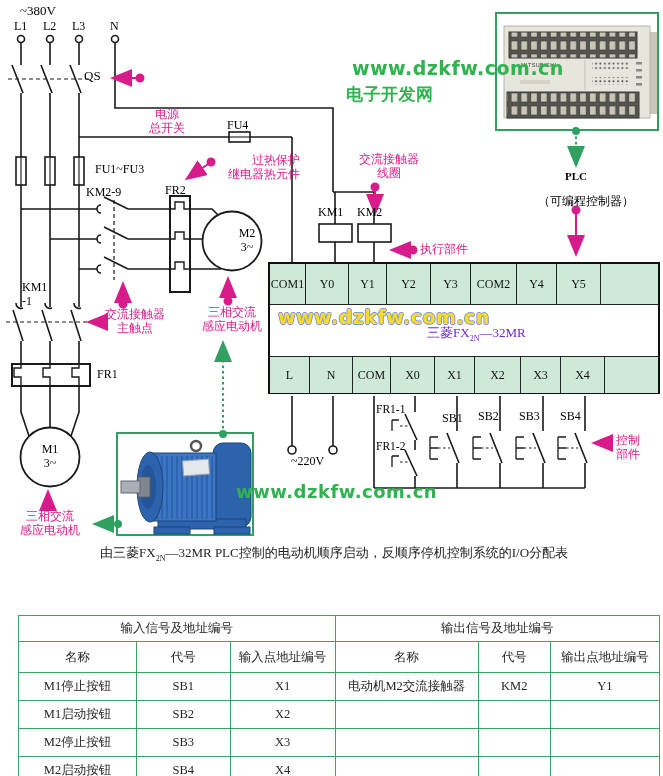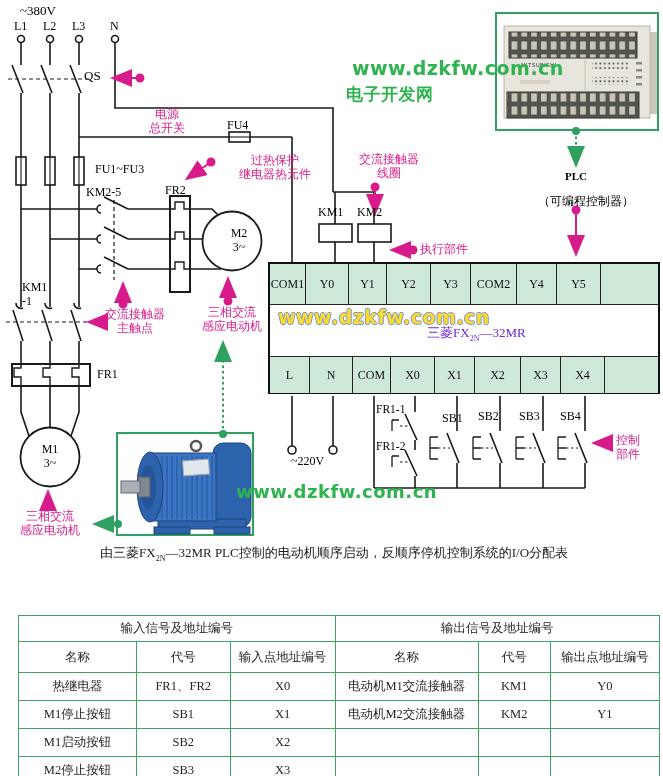--- a/index.html
+++ b/index.html
@@ -219,41 +219,41 @@
   <div class="lbl" style="left:110px;top:19px;">N</div>
   <div class="lbl" style="left:84px;top:68px;font-size:13px;">QS</div>
 
   <div class="lbl mag ctr" style="left:143px;top:63px;width:48px;margin-top:44px;">
     <div>电源</div>
       <div>总开关</div>
   </div>
 
   <div class="lbl" style="left:227px;top:118px;">FU4</div>
   <div class="lbl" style="left:95px;top:162px;">FU1~FU3</div>
-  <div class="lbl" style="left:86px;top:185px;">KM2-5</div>
+  <div class="lbl" style="left:86px;top:185px;">KM2-9</div>
   <div class="lbl" style="left:165px;top:183px;">FR2</div>
 
-  <div class="lbl mag ctr" style="left:235px;top:153px;width:80px;">
+  <div class="lbl mag ctr" style="left:220px;top:153px;width:80px;text-align:right;">
     <div>过热保护</div>
       <div>继电器热元件</div>
   </div>
 
   <div class="lbl mag ctr" style="left:351px;top:152px;width:76px;">
     <div>交流接触器</div>
       <div>线圈</div>
   </div>
 
   <div class="lbl" style="left:318px;top:205px;">KM1</div>
   <div class="lbl" style="left:357px;top:205px;">KM2</div>
   <div class="lbl mag" style="left:420px;top:242px;">执行部件</div>
 
   <div class="lbl ctr" style="left:556px;top:170px;width:40px;font-size:11px;font-weight:bold;">PLC</div>
   <div class="lbl" style="left:538px;top:194px;">（可编程控制器）</div>
 
-  <div class="lbl ctr" style="left:210px;top:226px;width:58px;">
+  <div class="lbl ctr" style="left:218px;top:226px;width:58px;">
     <div>M2</div>
       <div>3~</div>
   </div>
   <div class="lbl" style="left:22px;top:280px;">
     <div>KM1</div>
       <div>-1</div>
   </div>
   <div class="lbl mag ctr" style="left:98px;top:307px;width:74px;">
     <div>交流接触器</div>
       <div>主触点</div>
@@ -334,28 +334,20 @@
     </tr>
     <tr>
       <th class="ch">名称</th>
       <th class="ch">代号</th>
       <th class="ch">输入点地址编号</th>
       <th class="ch">名称</th>
       <th class="ch">代号</th>
       <th class="ch">输出点地址编号</th>
     </tr>
     <tr class="dr">
-      <td>热继电器</td>
-      <td>FR1、FR2</td>
-      <td>X0</td>
-      <td>电动机M1交流接触器</td>
-      <td>KM1</td>
-      <td>Y0</td>
-    </tr>
-    <tr class="dr">
       <td>M1停止按钮</td>
       <td>SB1</td>
       <td>X1</td>
       <td>电动机M2交流接触器</td>
       <td>KM2</td>
       <td>Y1</td>
     </tr>
     <tr class="dr">
       <td>M1启动按钮</td>
       <td>SB2</td>

